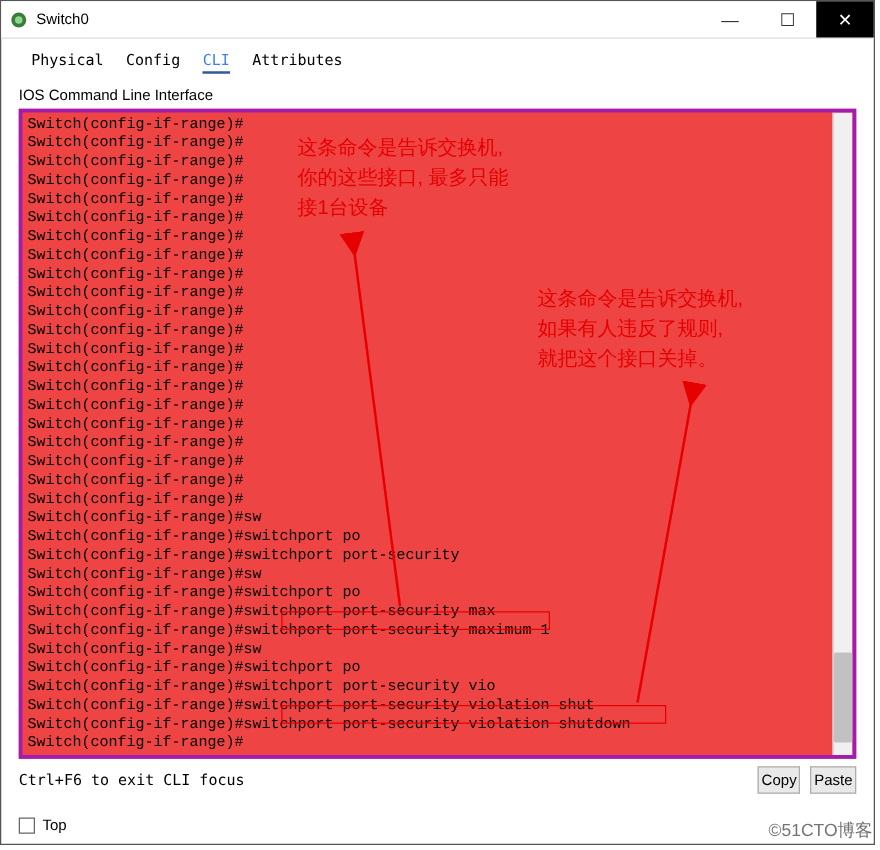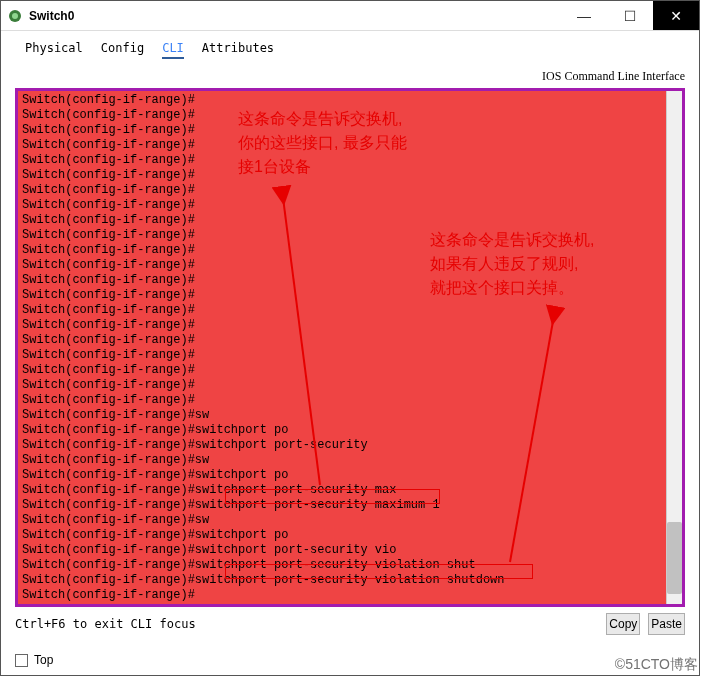--- a/index.html
+++ b/index.html
@@ -21,24 +21,23 @@
     .titlebar {
       height: 30px;
       background: #fff;
       display: flex;
       align-items: center;
       justify-content: space-between;
       border-bottom: 1px solid #ddd;
     }
     .titlebar-left {
       display: flex;
-      align-items: center;
+      align-items: flex-start;
       padding-left: 6px;
       gap: 6px;
-      font-weight: bold;
     }
     .app-icon {
       width: 16px; height: 16px;
       display: flex; align-items: center; justify-content: center;
     }
     .app-icon svg { width: 16px; height: 16px; }
     .titlebar-title { font-size: 12px; }
     .titlebar-controls { display: flex; height: 100%; }
     .tb-btn {
       width: 46px; height: 100%;
@@ -56,23 +55,23 @@
     .tabs {
       display: flex;
       gap: 18px;
       font-size: 12px;
       font-family: "SimSun", monospace;
       padding-left: 10px;
     }
     .tab { padding-bottom: 2px; cursor: pointer; }
     .tab.active { border-bottom: 2px solid #2e5c9a; color: #3b82f6; }
     .subtitle {
-      text-align: right;
-      font-size: 12px;
-      font-family: Liberation Serif, serif;
+      text-align: left;
+      font-size: 12px;
+      font-family: Liberation Sans, sans-serif;
       margin-top: 10px;
       margin-bottom: 4px;
     }
     .cli-box {
       border: 3px solid #a21caf;
       background: #ef4444;
       flex: 1;
       font-family: "Courier New", monospace;
       font-size: 12px;
       line-height: 15px;

